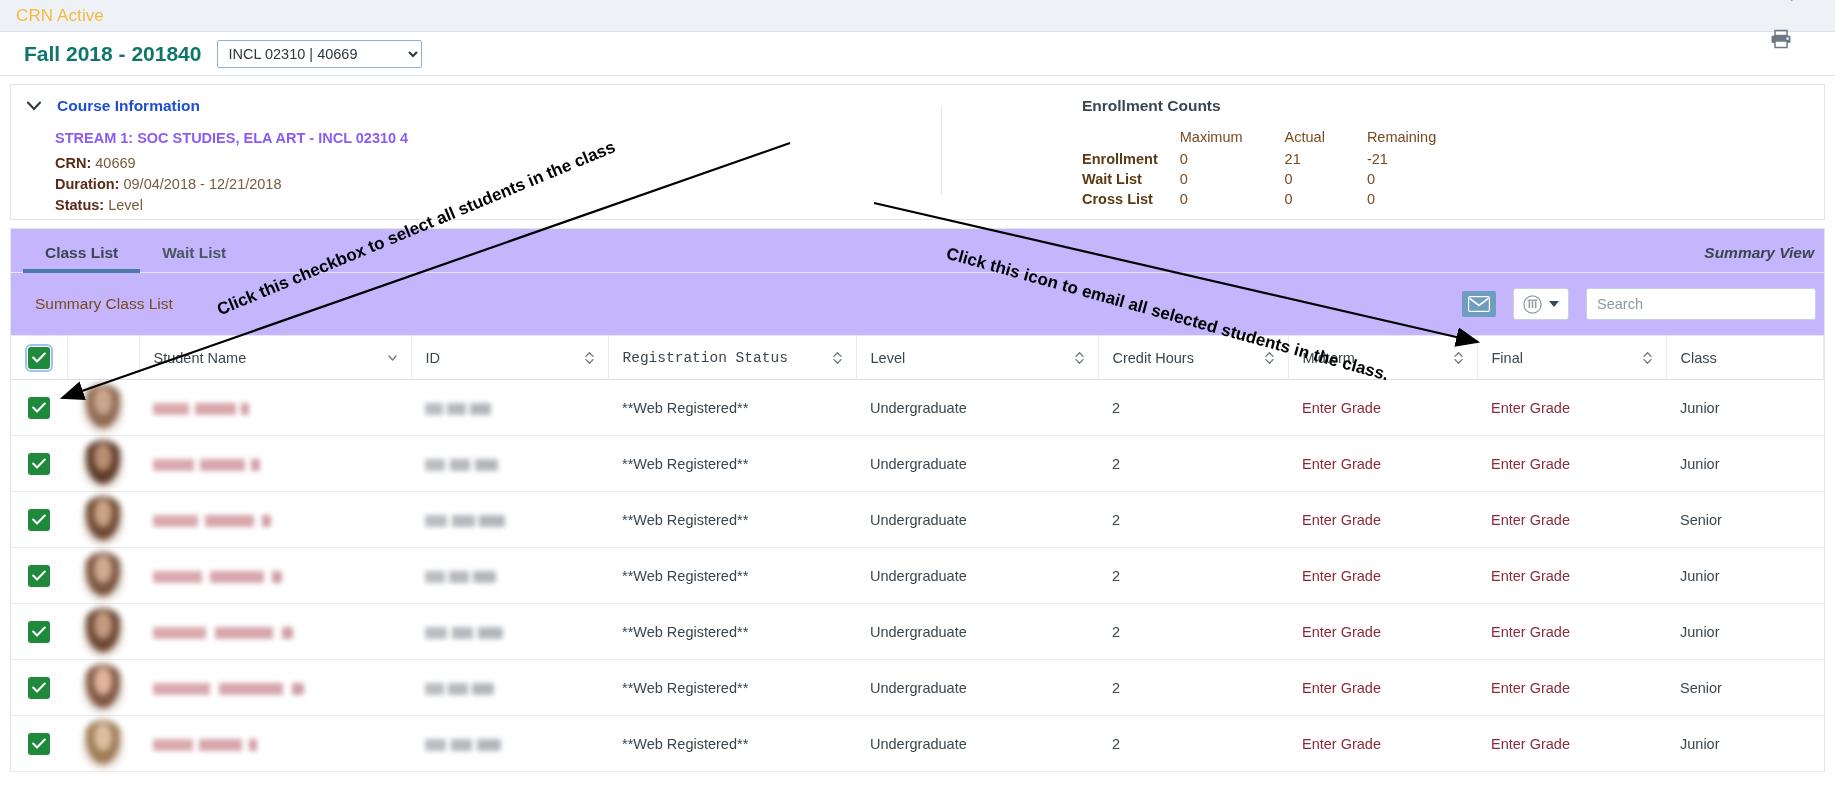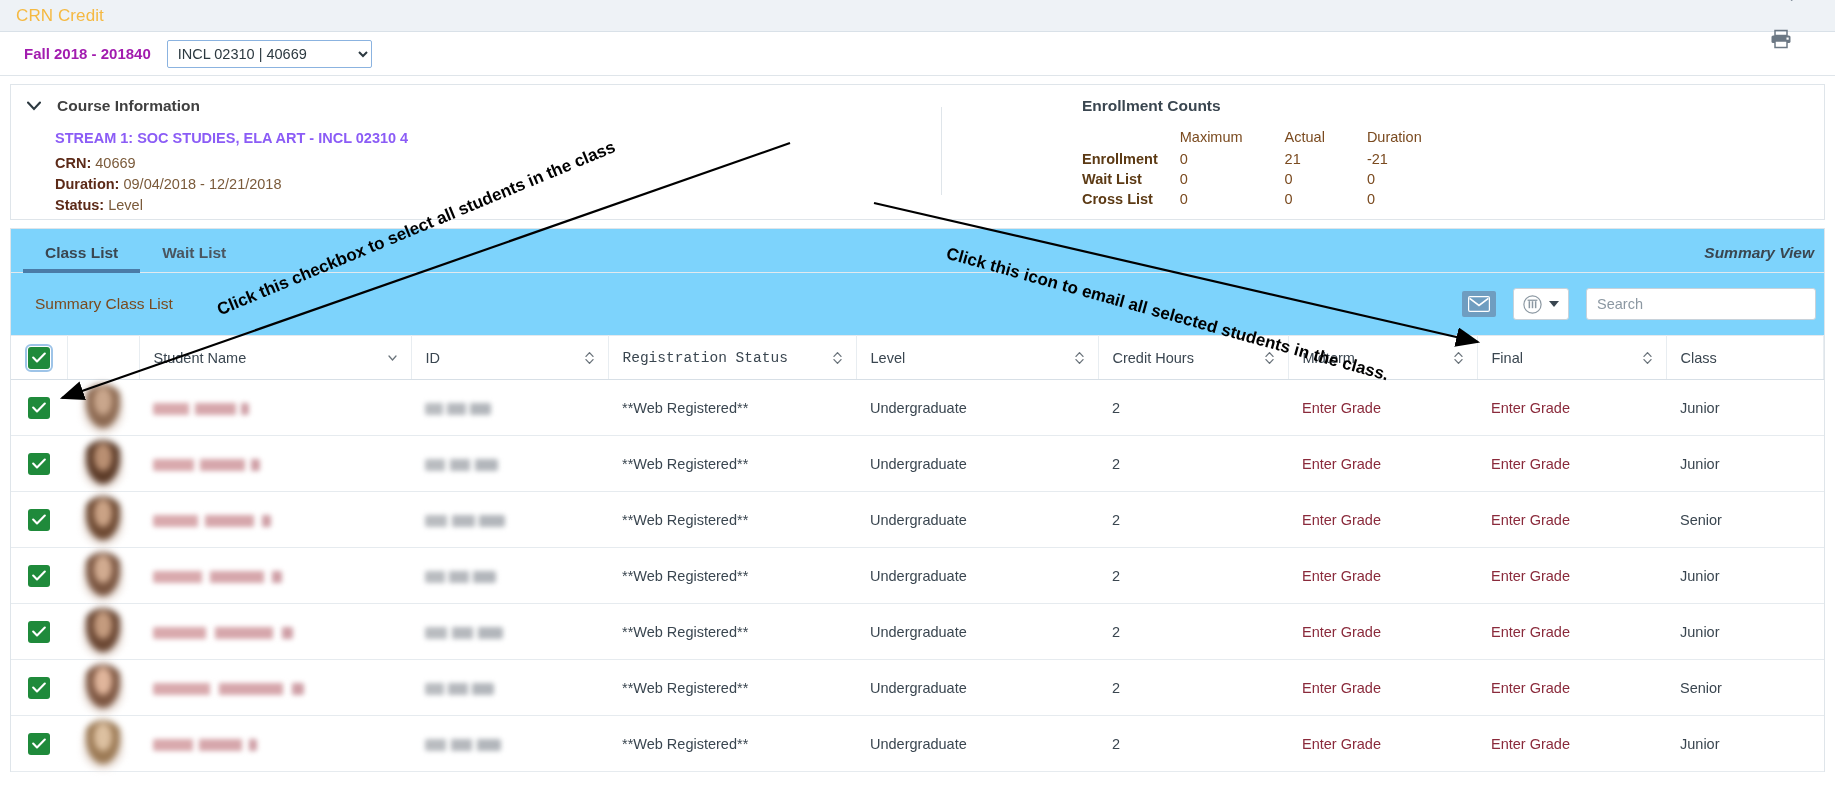--- a/index.html
+++ b/index.html
@@ -39,21 +39,21 @@
   
   .termstrip {
     height: 44px;
     background: #ffffff;
     border-bottom: 1px solid #dfe5ea;
     display: flex; align-items: center;
     padding: 0 0 0 12px;
     gap: 16px;
   }
   .term-label {
-    font-size: 15px; font-weight: bold; color: #a21caf;
+    font-size: 21px; font-weight: bold; color: #0f766e;
     padding-left: 12px;
   }
   .crn-select {
     width: 205px; height: 28px;
     border: 1px solid #8bb3e0;
     border-radius: 2px;
     background: #fff;
     font-family: "Liberation Sans", sans-serif;
     font-size: 14.5px;
     color: #2c3940;
@@ -65,21 +65,21 @@
   .course-panel {
     border: 1px solid #dfe5ea;
     background: #fff;
     position: relative;
     height: 136px;
     display: flex;
   }
   .course-left { padding: 12px 0 0 16px; flex: 0 0 930px; }
   .ci-header { display: flex; align-items: center; gap: 16px; }
   .chev { width: 14px; height: 10px; }
-  .ci-title { font-size: 15.5px; font-weight: bold; color: #404040; }
+  .ci-title { font-size: 15.5px; font-weight: bold; color: #1d4ed8; }
   .course-body { margin-top: 13px; padding-left: 28px; line-height: 1.44; }
   .course-name {
     color: #8b5cf6; font-size: 14.5px; font-weight: bold;
     margin-bottom: 4px;
   }
   .kv { font-size: 14.5px; color: #6c4a2a; }
   .kv b { color: #5c2a18; font-weight: bold; }
   .kv span { color: #7a5a3a; }
 
   .vdiv {
@@ -99,21 +99,21 @@
   }
   .ec-table th {
     text-align: left; font-weight: normal;
     padding: 0 42px 6px 0; color: #7a4a1f; font-size: 14.5px;
   }
   .ec-table td { padding: 0 42px 4px 0; color: #7a4a1f; }
   .ec-table td.rowlabel { font-weight: bold; color: #5c3a14; padding-right: 22px; }
 
   
   .list-wrap { padding: 8px 10px 0 10px; }
-  .list-card { border: 1px solid #dfe5ea; border-bottom: none; background: #7dd3fc; }
+  .list-card { border: 1px solid #dfe5ea; border-bottom: none; background: #c4b5fd; }
   .tabrow {
     display: flex; align-items: flex-end;
     height: 44px; padding-left: 12px;
     border-bottom: 1px solid #e3e9ee;
     position: relative;
   }
   .tab {
     font-size: 15.5px; font-weight: bold; color: #4a5660;
     padding: 0 22px 10px 22px; cursor: pointer; position: relative;
   }
@@ -238,21 +238,21 @@
     transform: rotate(15.5deg); transform-origin: left bottom;
   }
   .page { position: relative; width: 1835px; height: 808px; }
 </style>
 </head>
 <body>
 
 <div class="page">
 
   <div class="topbar">
-    <div class="crn-listing">CRN Credit</div>
+    <div class="crn-listing">CRN Active</div>
     <div class="topbar-right">
       <div class="export-btn">
         <svg class="icon-export" viewBox="0 0 18 16">
           <path d="M1 1h8v2H3v10h6v2H1z" fill="#8b96a0"></path>
           <path d="M9 8h7M13 5l3.2 3L13 11" fill="none" stroke="#8b96a0" stroke-width="1.4"></path>
         </svg>
         <span>Export</span>
       </div>
       <svg class="icon-print" viewBox="0 0 22 20">
         <rect x="5" y="1.5" width="12" height="5" fill="none" stroke="#6c7884" stroke-width="1.5"></rect>
@@ -300,21 +300,21 @@
       <div class="vdiv"></div>
 
       <div class="course-right">
         <div class="ec-title">Enrollment Counts</div>
         <table class="ec-table">
           <thead>
             <tr>
               <th></th>
               <th>Maximum</th>
               <th>Actual</th>
-              <th>Duration</th>
+              <th>Remaining</th>
             </tr>
           </thead>
           <tbody>
             <tr>
               <td class="rowlabel">Enrollment</td>
               <td>0</td>
               <td>21</td>
               <td>-21</td>
             </tr>
             <tr>

